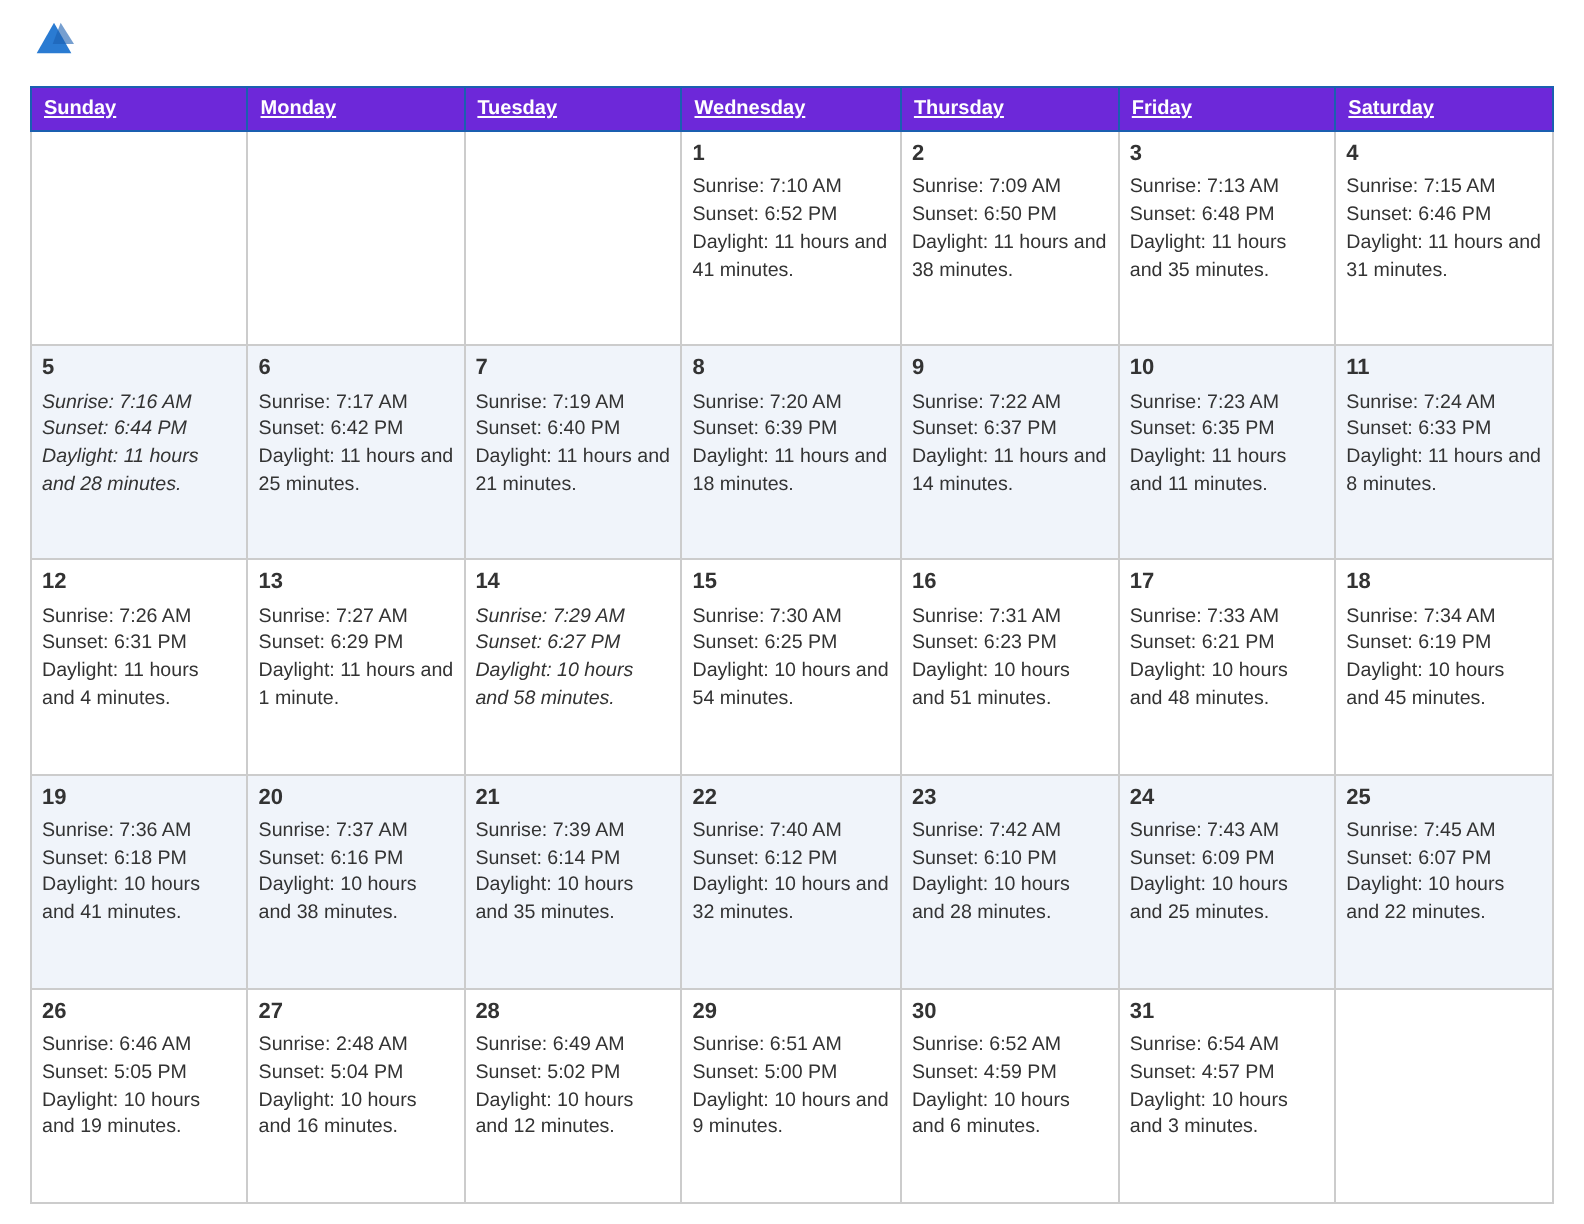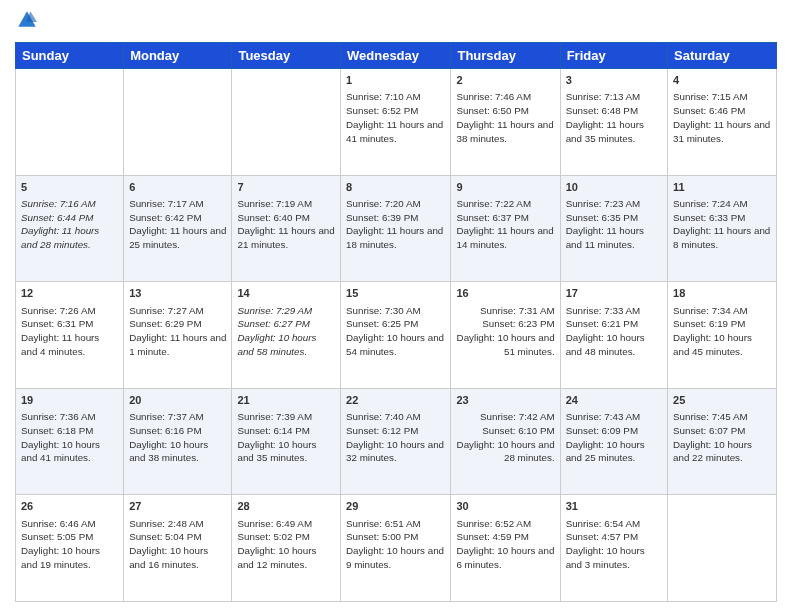--- a/index.html
+++ b/index.html
@@ -51,27 +51,28 @@
       font-size: 14px;
       color: #555;
     }
     .calendar {
       width: 100%;
       border-collapse: collapse;
       flex: 1;
       font-size: 10.5px;
     }
     .calendar th {
-      background: #1d4ed8;
+      background: #6d28d9;
       color: #fff;
       text-align: left;
       padding: 5px 6px;
-      font-size: 13px;
+      font-size: 10px;
       font-weight: bold;
       border: 1px solid #1a5fb0;
+      text-decoration: underline;
     }
     .calendar td {
       border: 1px solid #ccc;
       vertical-align: top;
       padding: 4px 5px;
       width: 113px;
       min-height: 80px;
       color: #333;
       line-height: 1.4;
     }
@@ -136,21 +137,21 @@
           <td class="empty"></td>
           <td class="empty"></td>
           <td>
             <span class="day-num">1</span>
             <div class="day-info" style="white-space: pre-line;">Sunrise: 7:10 AM
 Sunset: 6:52 PM
 Daylight: 11 hours and 41 minutes.</div>
           </td>
           <td>
             <span class="day-num">2</span>
-            <div class="day-info" style="white-space: pre-line;">Sunrise: 7:46 AM
+            <div class="day-info" style="white-space: pre-line;">Sunrise: 7:09 AM
 Sunset: 6:50 PM
 Daylight: 11 hours and 38 minutes.</div>
           </td>
           <td>
             <span class="day-num">3</span>
             <div class="day-info" style="white-space: pre-line;">Sunrise: 7:13 AM
 Sunset: 6:48 PM
 Daylight: 11 hours and 35 minutes.</div>
           </td>
           <td>
@@ -224,21 +225,21 @@
 Daylight: 10 hours and 58 minutes.</div>
           </td>
           <td>
             <span class="day-num">15</span>
             <div class="day-info" style="white-space: pre-line;">Sunrise: 7:30 AM
 Sunset: 6:25 PM
 Daylight: 10 hours and 54 minutes.</div>
           </td>
           <td>
             <span class="day-num">16</span>
-            <div class="day-info" style="white-space: pre-line; text-align: right;">Sunrise: 7:31 AM
+            <div class="day-info" style="white-space: pre-line;">Sunrise: 7:31 AM
 Sunset: 6:23 PM
 Daylight: 10 hours and 51 minutes.</div>
           </td>
           <td>
             <span class="day-num">17</span>
             <div class="day-info" style="white-space: pre-line;">Sunrise: 7:33 AM
 Sunset: 6:21 PM
 Daylight: 10 hours and 48 minutes.</div>
           </td>
           <td>
@@ -268,21 +269,21 @@
 Daylight: 10 hours and 35 minutes.</div>
           </td>
           <td>
             <span class="day-num">22</span>
             <div class="day-info" style="white-space: pre-line;">Sunrise: 7:40 AM
 Sunset: 6:12 PM
 Daylight: 10 hours and 32 minutes.</div>
           </td>
           <td>
             <span class="day-num">23</span>
-            <div class="day-info" style="white-space: pre-line; text-align: right;">Sunrise: 7:42 AM
+            <div class="day-info" style="white-space: pre-line;">Sunrise: 7:42 AM
 Sunset: 6:10 PM
 Daylight: 10 hours and 28 minutes.</div>
           </td>
           <td>
             <span class="day-num">24</span>
             <div class="day-info" style="white-space: pre-line;">Sunrise: 7:43 AM
 Sunset: 6:09 PM
 Daylight: 10 hours and 25 minutes.</div>
           </td>
           <td>

